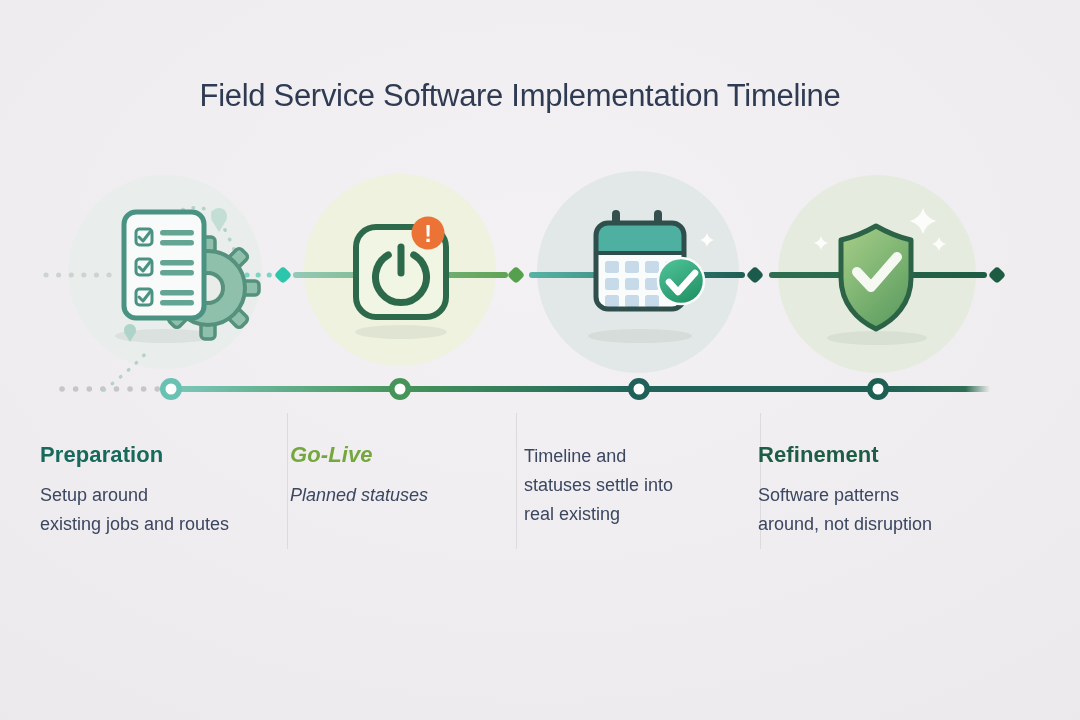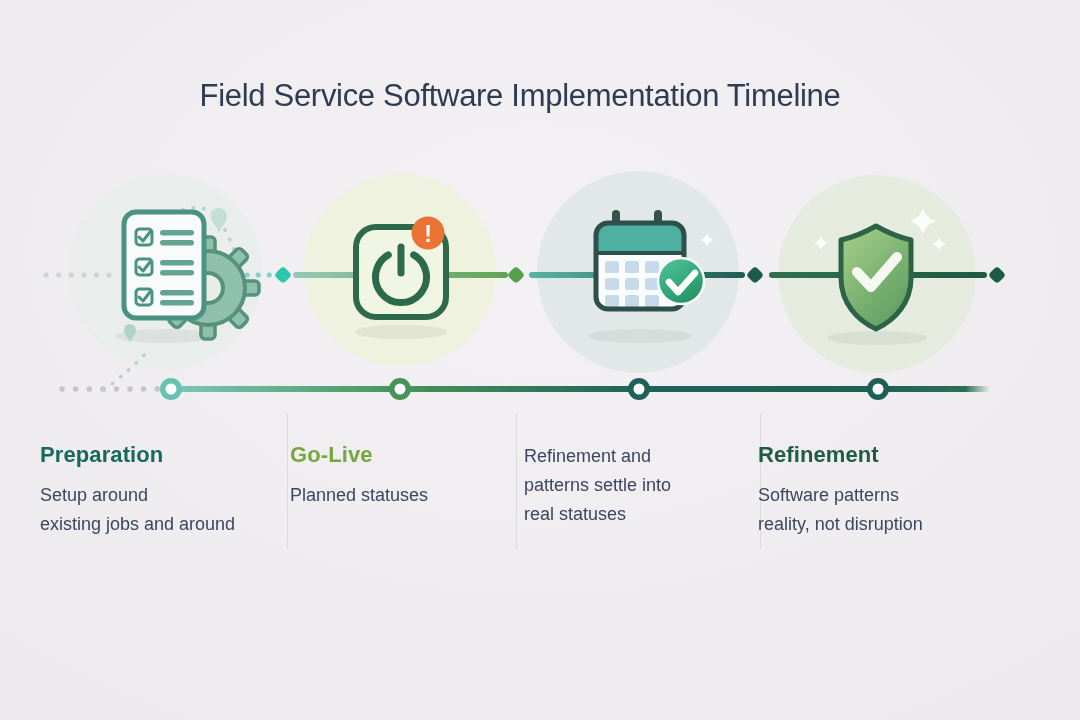--- a/index.html
+++ b/index.html
@@ -10,21 +10,21 @@
   }
   .title{
     position:absolute;top:78px;left:10px;width:1020px;text-align:center;
     font-size:31px;font-weight:400;letter-spacing:-0.3px;color:#2f3b52;
   }
   .hero-svg{position:absolute;top:0;left:0;}
   .phase-col{position:absolute;top:414px;text-align:left;margin-top:28px;}
   .phase-col h3{margin:0 0 13px 0;font-size:22px;font-weight:700;letter-spacing:0.1px;}
   .phase-col .desc-line{font-size:18px;line-height:29px;color:#3b4660;}
   .col-1{left:40px;width:262px;}
-  .col-2{left:290px;width:220px;}
+  .col-2{left:290px;width:220px;font-style:italic;}
   .col-3{left:524px;width:230px;}
   .col-4{left:758px;width:240px;}
   .col-1 h3{color:#17695c;}
   .col-2 h3{color:#76a73e;}
   .col-3 h3{color:#2e3a52;}
   .col-4 h3{color:#1e5c46;}
   .divider{position:absolute;top:413px;width:1px;height:136px;background:#dcdadd;}
   .div-1{left:287px;} .div-2{left:516px;} .div-3{left:760px;}
 </style>
 </head>
@@ -199,33 +199,33 @@
     </g>
   </svg>
 
   <div class="divider div-1"></div>
   <div class="divider div-2"></div>
   <div class="divider div-3"></div>
 
   <div class="phase-col col-1">
     <h3>Preparation</h3>
     <div class="desc-line">Setup around</div>
-    <div class="desc-line">existing jobs and around</div>
+    <div class="desc-line">existing jobs and routes</div>
   </div>
 
   <div class="phase-col col-2">
     <h3>Go-Live</h3>
     <div class="desc-line">Planned statuses</div>
   </div>
 
   <div class="phase-col col-3">
-    <div class="desc-line">Refinement and</div>
-    <div class="desc-line">patterns settle into</div>
-    <div class="desc-line">real statuses</div>
+    <div class="desc-line">Timeline and</div>
+    <div class="desc-line">statuses settle into</div>
+    <div class="desc-line">real existing</div>
   </div>
 
   <div class="phase-col col-4">
     <h3>Refinement</h3>
     <div class="desc-line">Software patterns</div>
-    <div class="desc-line">reality, not disruption</div>
+    <div class="desc-line">around, not disruption</div>
   </div>
 
 </div>
 
 </body></html>

